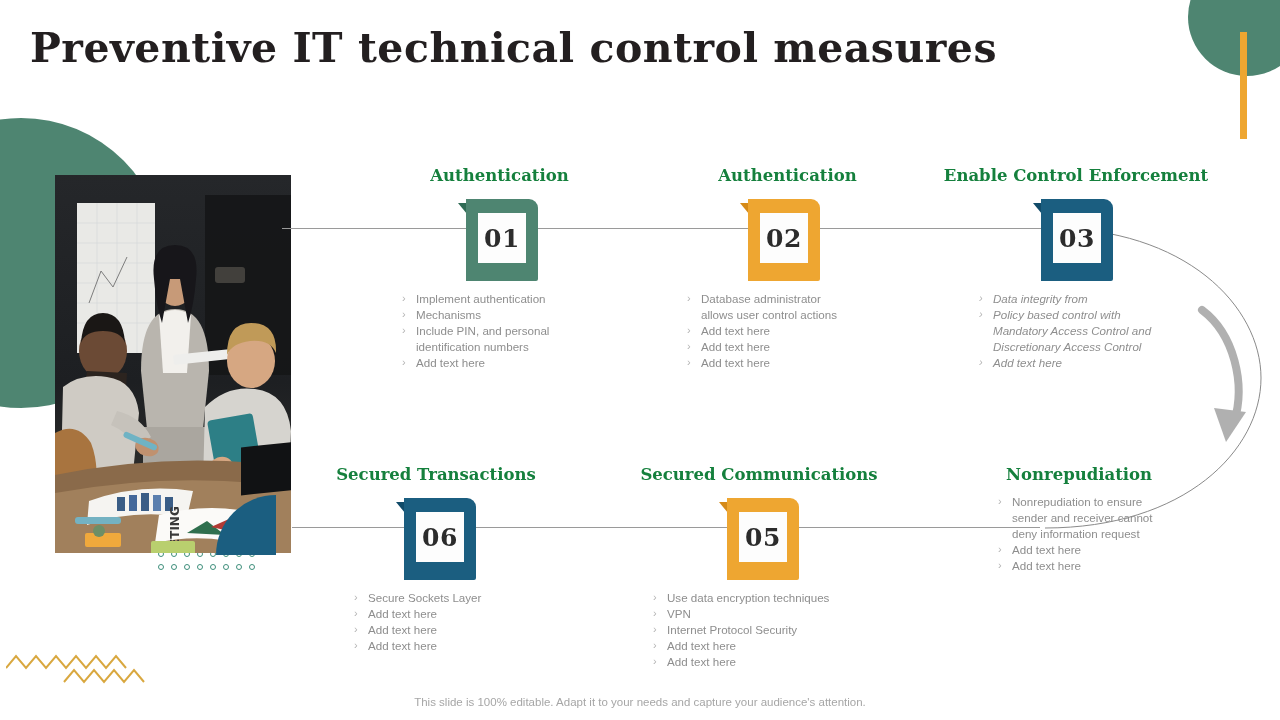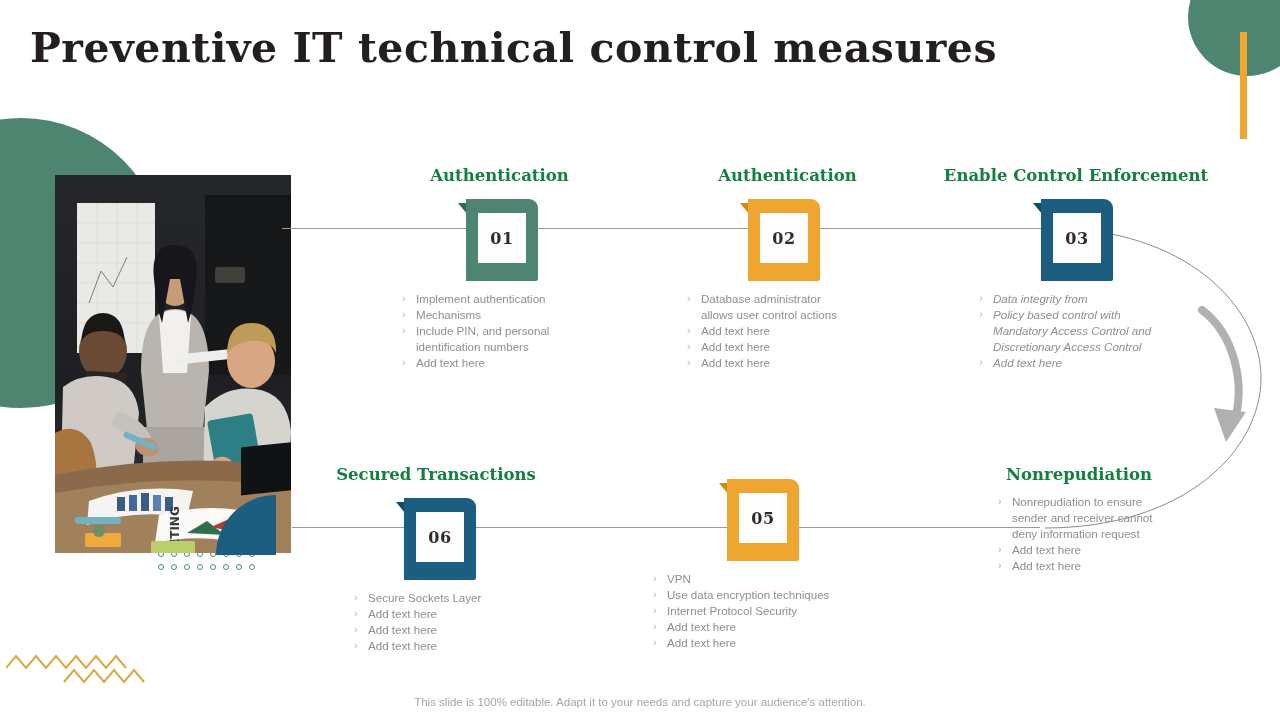--- a/index.html
+++ b/index.html
@@ -140,21 +140,21 @@
   .badge-inner {
     position: absolute;
     left: 20px; top: 14px;
     width: 48px; height: 50px;
     background: #fdfdfd;
     display: flex;
     align-items: center;
     justify-content: center;
     font-family: "DejaVu Serif", "Liberation Serif", serif;
     font-weight: bold;
-    font-size: 16px;
+    font-size: 25px;
     color: #2c2c2c;
     letter-spacing: 0.5px;
   }
   ul.bullets {
     list-style: none;
     margin-top: 9px;
   }
   ul.bullets li {
     position: relative;
     padding-left: 16px;
@@ -359,28 +359,29 @@
     </div>
     <ul class="bullets" style="margin-left:22px; margin-top:10px;">
       <li class="chev">Secure Sockets Layer</li>
       <li class="chev">Add text here</li>
       <li class="chev">Add text here</li>
       <li class="chev">Add text here</li>
     </ul>
   </div>
 
   <div class="card" style="left:633px; top:465px; width:252px;">
+    <div class="card-title" style="width:252px;">Secured Communications</div>
     <div class="badge-wrap" style="margin-left:86px; margin-top:14px;">
       <div class="badge-fold" style="border-top-color:#D58A18; border-bottom-color:transparent; border-left-color:transparent; border-top-width:22px; border-bottom-width:0;"></div>
       <div class="badge" style="background:#EEA631;"></div>
       <div class="badge-inner">05</div>
     </div>
     <ul class="bullets" style="margin-left:18px; margin-top:10px;">
+      <li class="chev">Use data encryption techniques</li>
       <li class="chev">VPN</li>
-      <li class="chev">Use data encryption techniques</li>
       <li class="chev">Internet Protocol Security</li>
       <li class="chev">Add text here</li>
       <li class="chev">Add text here</li>
     </ul>
   </div>
 
   <div class="card" style="left:972px; top:465px; width:214px;">
     <div class="card-title" style="width:214px;">Nonrepudiation</div>
     <ul class="bullets" style="margin-left:24px; margin-top:10px;">
       <li class="chev">Nonrepudiation to ensure</li>

